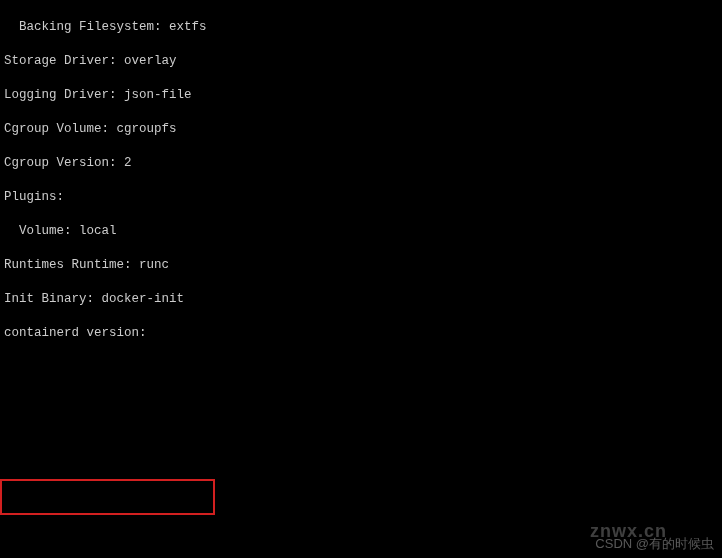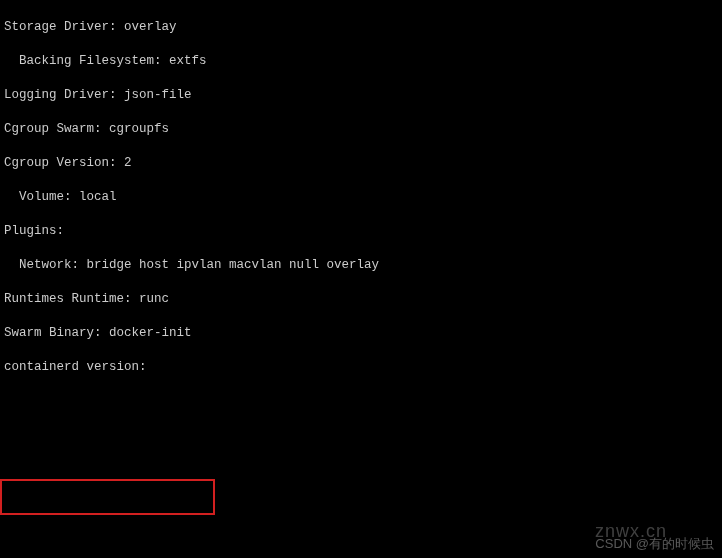--- a/index.html
+++ b/index.html
@@ -32,48 +32,47 @@
     box-sizing: border-box;
     pointer-events: none;
   }
   .watermark1 {
     position: absolute;
     right: 55px;
     bottom: 18px;
     color: rgba(180,180,180,0.35);
     font-family: Arial, sans-serif;
     font-size: 18px;
-    font-weight: normal;
+    font-weight: bold;
     letter-spacing: 1px;
     pointer-events: none;
   }
   .watermark2 {
     position: absolute;
     right: 8px;
     bottom: 6px;
     color: rgba(160,160,160,0.55);
     font-family: Arial, sans-serif;
     font-size: 13px;
     pointer-events: none;
   }
 </style>
 </head>
 <body>
 
 <div class="terminal">
+<span class="line">  Backing Filesystem: extfs</span>
 <span class="line">Storage Driver: overlay</span>
-<span class="line">  Backing Filesystem: extfs</span>
 <span class="line">Logging Driver: json-file</span>
-<span class="line">Cgroup Swarm: cgroupfs</span>
+<span class="line">Cgroup Volume: cgroupfs</span>
 <span class="line">Cgroup Version: 2</span>
+<span class="line">Plugins:</span>
 <span class="line">  Volume: local</span>
-<span class="line">Plugins:</span>
-<span class="line">  Network: bridge host ipvlan macvlan null overlay</span>
 <span class="line">Runtimes Runtime: runc</span>
-<span class="line">Swarm Binary: docker-init</span>
+<span class="line">Init Binary: docker-init</span>
 <span class="line">containerd version:</span>
 
 
 
 
 
 
 
 
 

